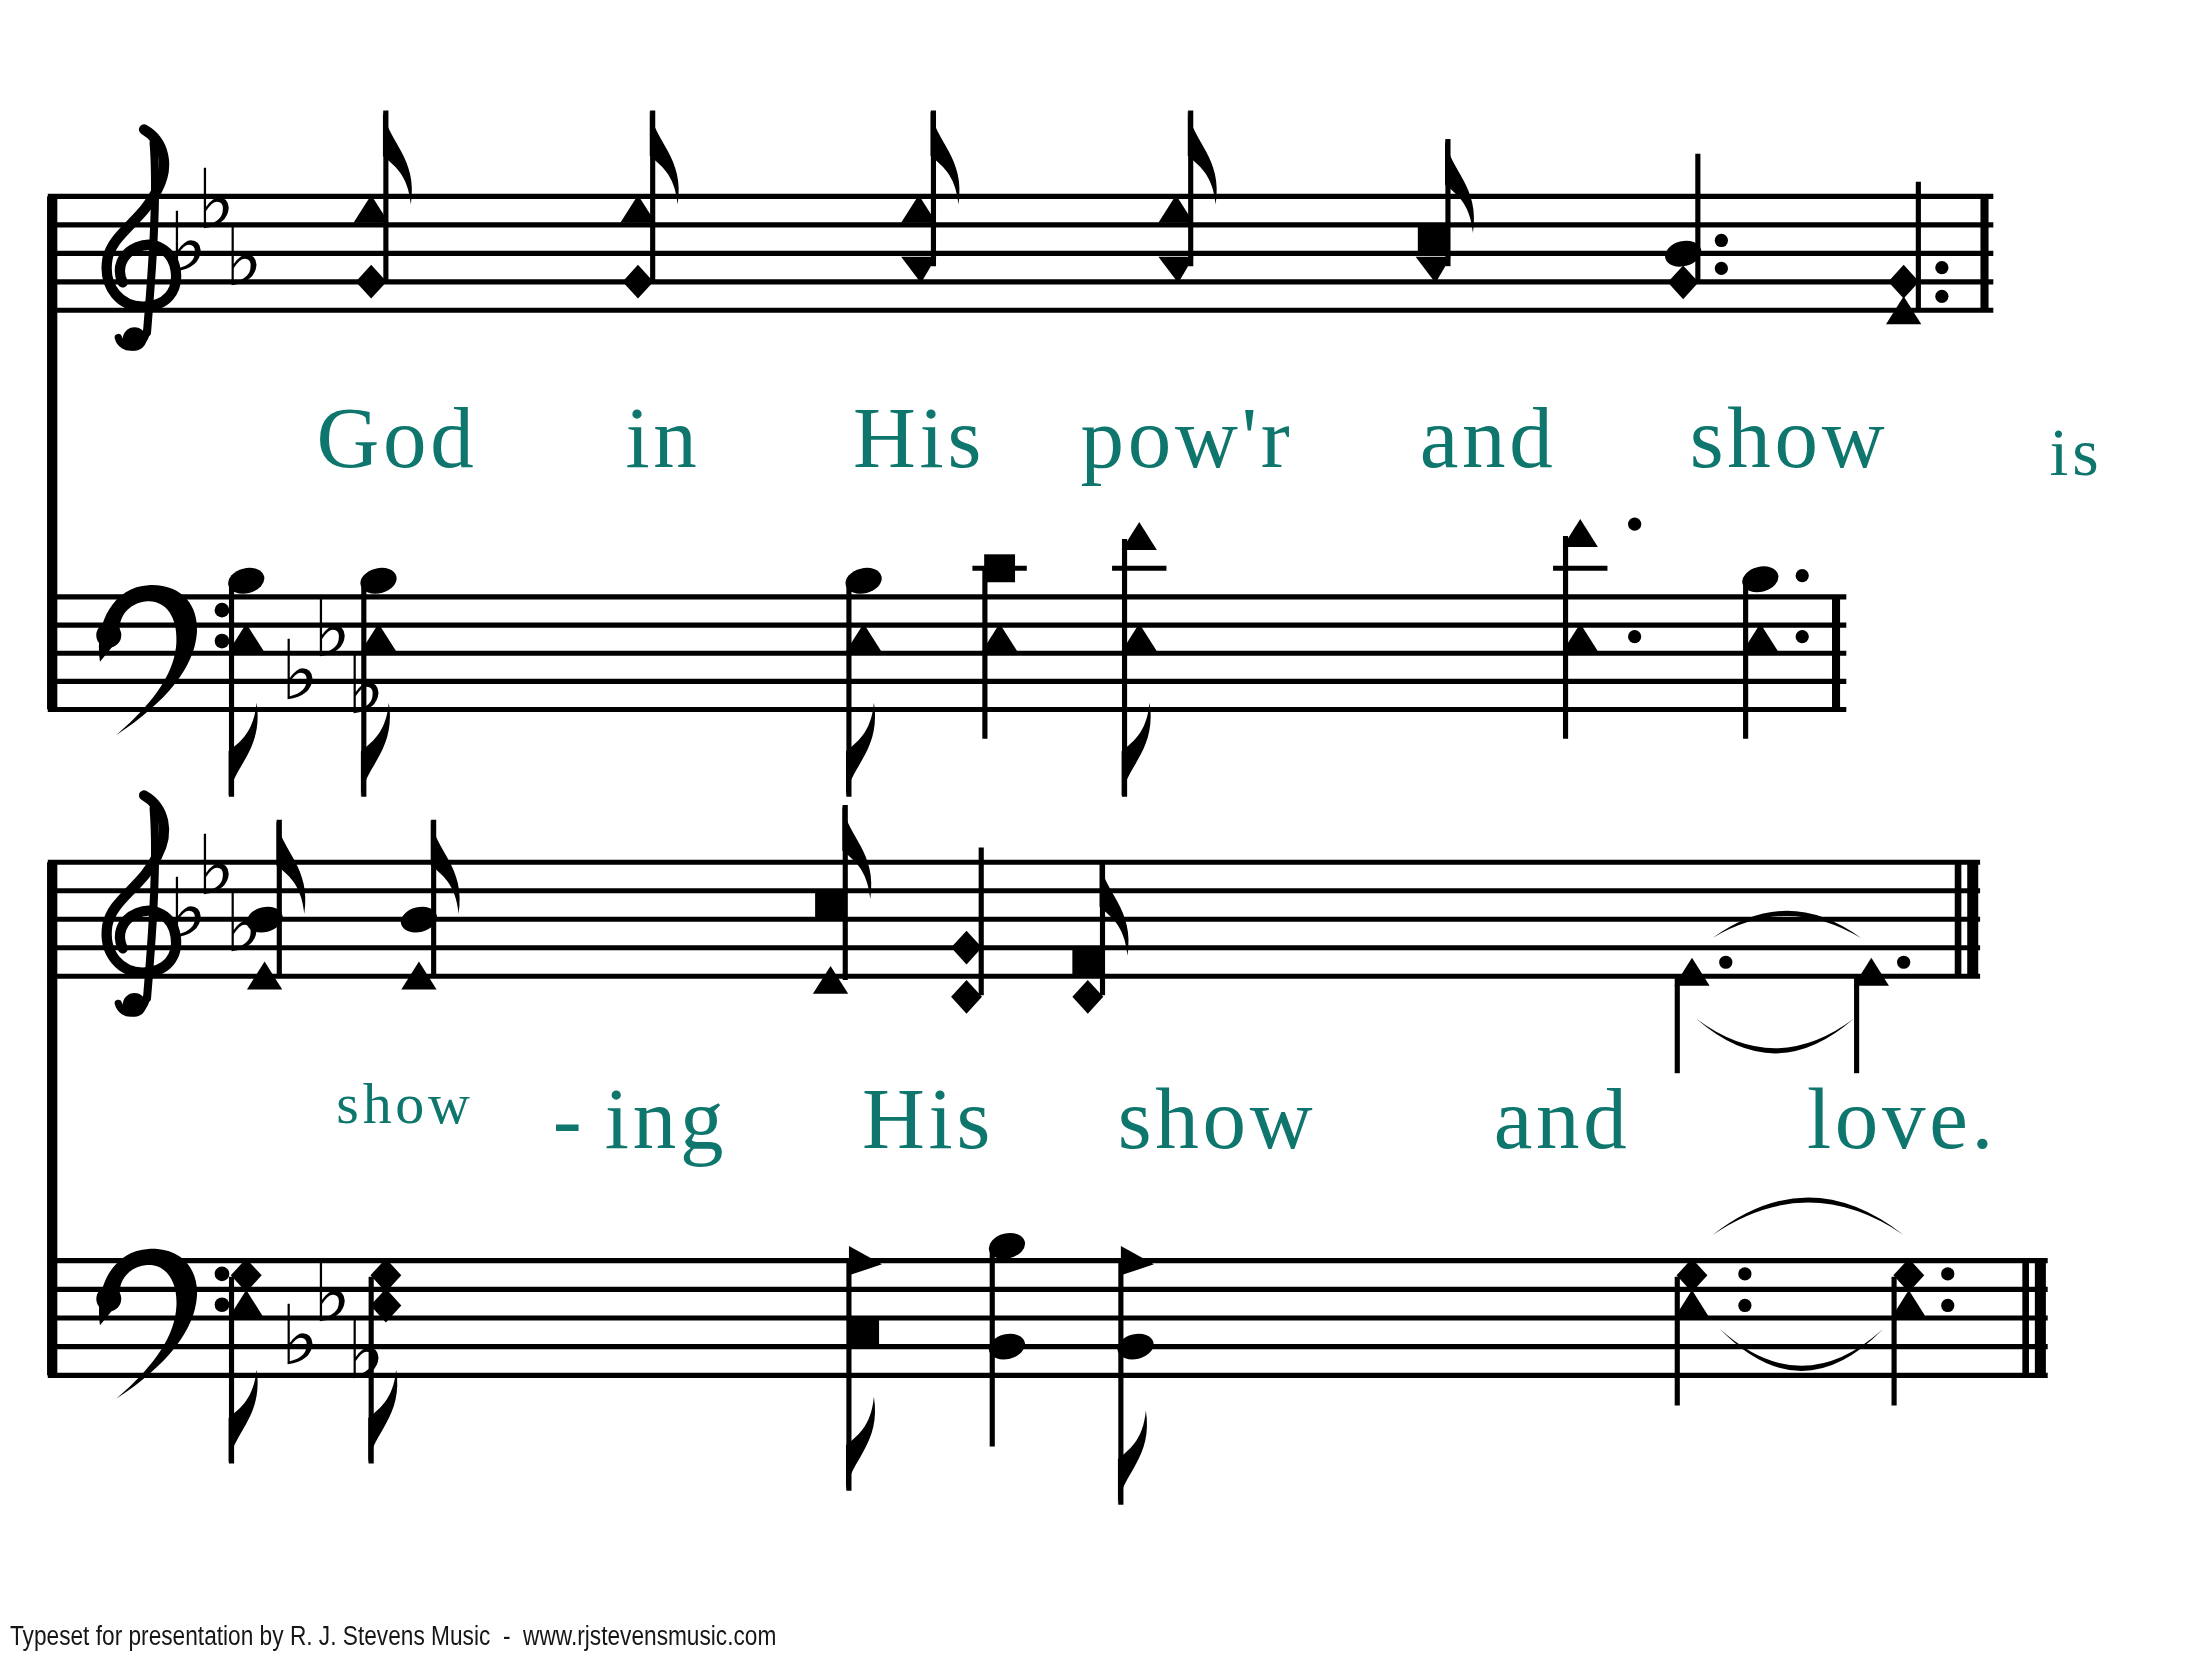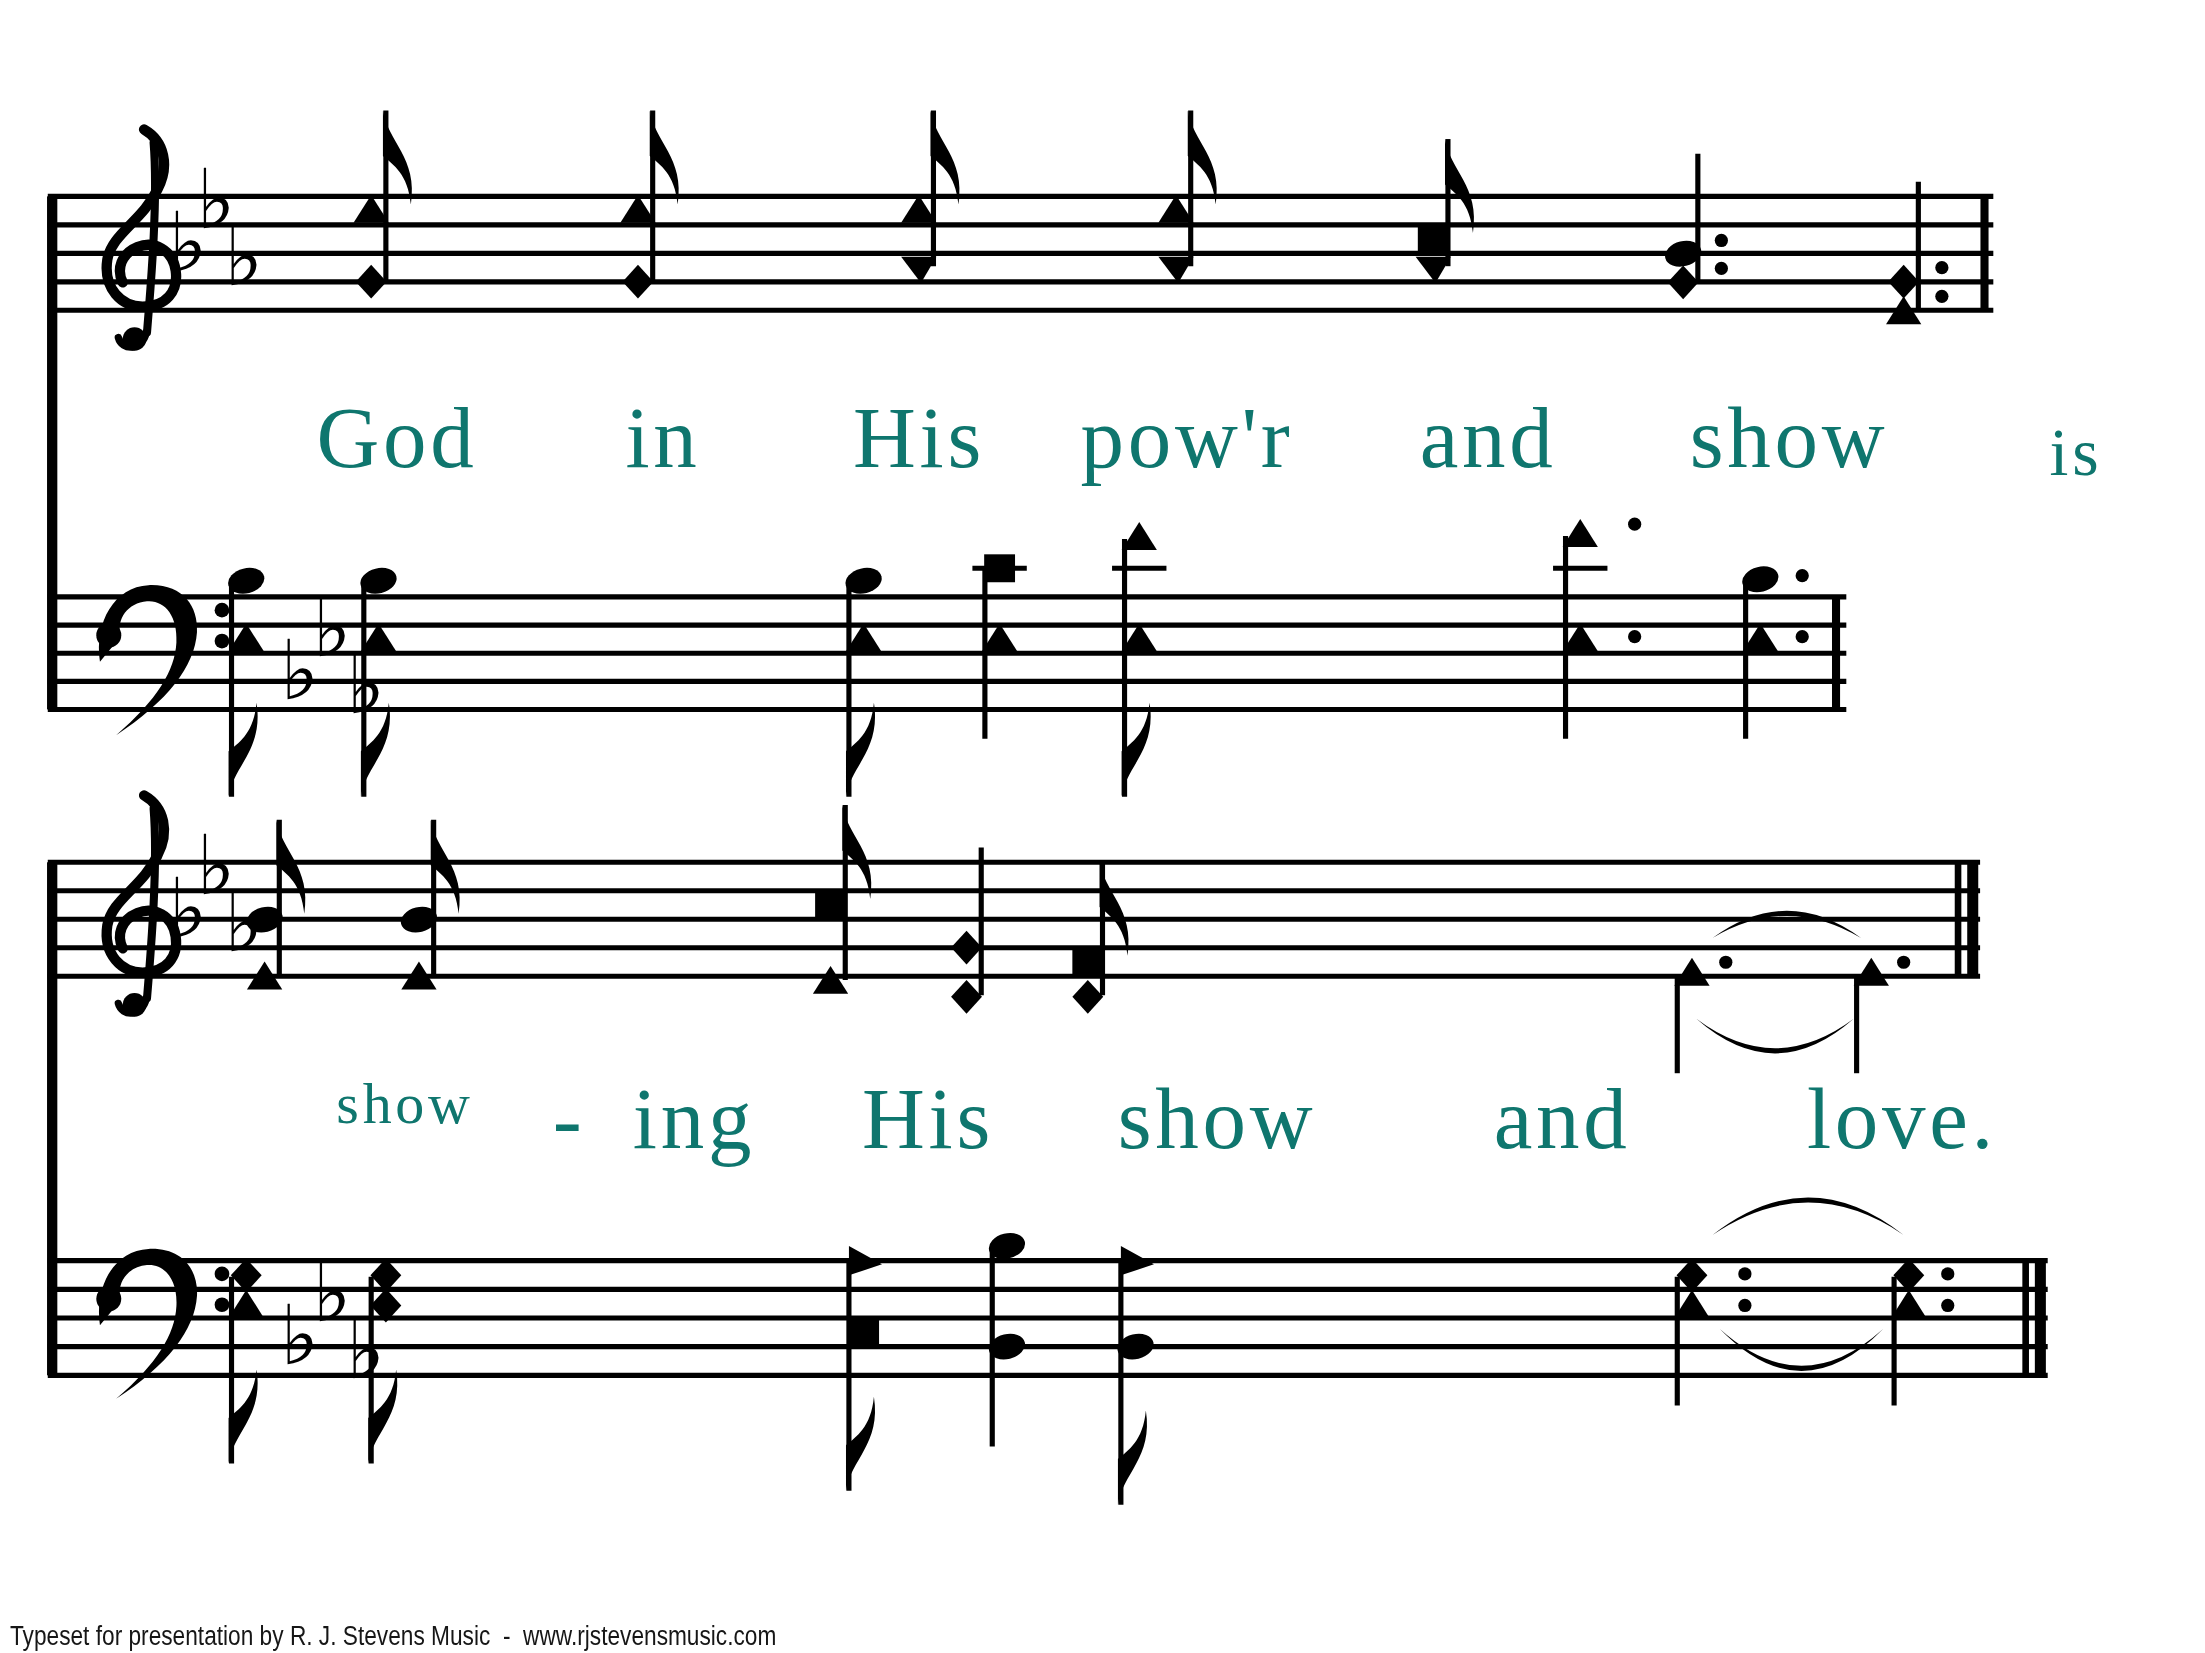--- a/index.html
+++ b/index.html
@@ -265,21 +265,21 @@
   <div id="lyrics">
       <span class="lyric-word" style="left: 397px; top: 394px; font-size: 87px;">God</span>
       <span class="lyric-word" style="left: 663px; top: 394px; font-size: 87px; font-family: Liberation Serif, serif;">in</span>
       <span class="lyric-word" style="left: 919px; top: 394px; font-size: 87px;">His</span>
       <span class="lyric-word" style="left: 1187px; top: 394px; font-size: 87px;">pow'r</span>
       <span class="lyric-word" style="left: 1488px; top: 394px; font-size: 87px;">and</span>
       <span class="lyric-word" style="left: 1789px; top: 394px; font-size: 87px;">show</span>
       <span class="lyric-word" style="left: 2076px; top: 418px; font-size: 68px;">is</span>
       <span class="lyric-word" style="left: 405px; top: 1075px; font-size: 58px;">show</span>
       <span class="lyric-word" style="left: 569px; top: 1075px; font-size: 87px;">-</span>
-      <span class="lyric-word" style="left: 666px; top: 1075px; font-size: 87px; margin-left: 28px;">ing</span>
+      <span class="lyric-word" style="left: 666px; top: 1075px; font-size: 87px;">ing</span>
       <span class="lyric-word" style="left: 928px; top: 1075px; font-size: 87px;">His</span>
       <span class="lyric-word" style="left: 1217px; top: 1075px; font-size: 87px;">show</span>
       <span class="lyric-word" style="left: 1562px; top: 1075px; font-size: 87px;">and</span>
       <span class="lyric-word" style="left: 1902px; top: 1075px; font-size: 87px;">love.</span>
     </div>
   <div class="footer">Typeset for presentation by R. J. Stevens Music  -  www.rjstevensmusic.com</div>
 </div>
 
 
 </body></html>

